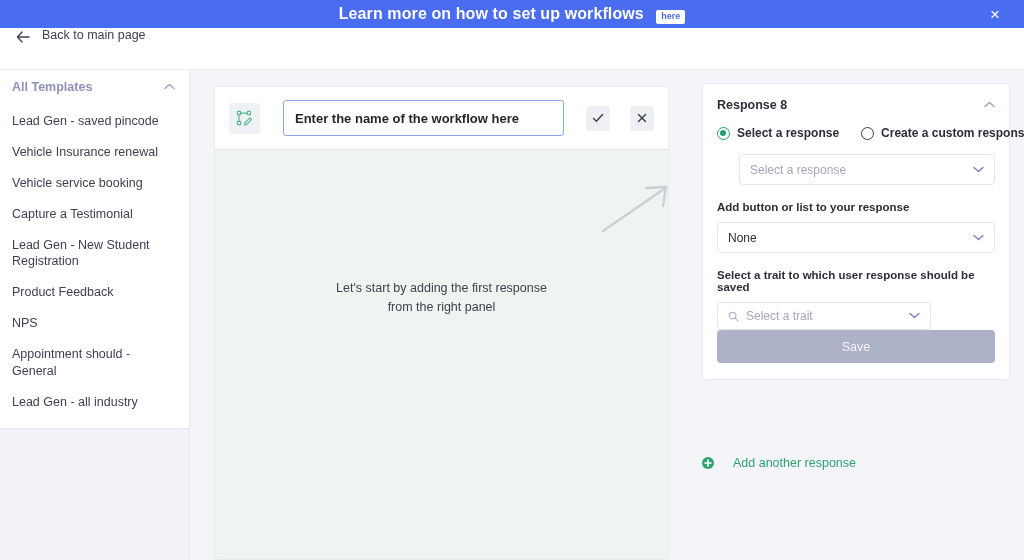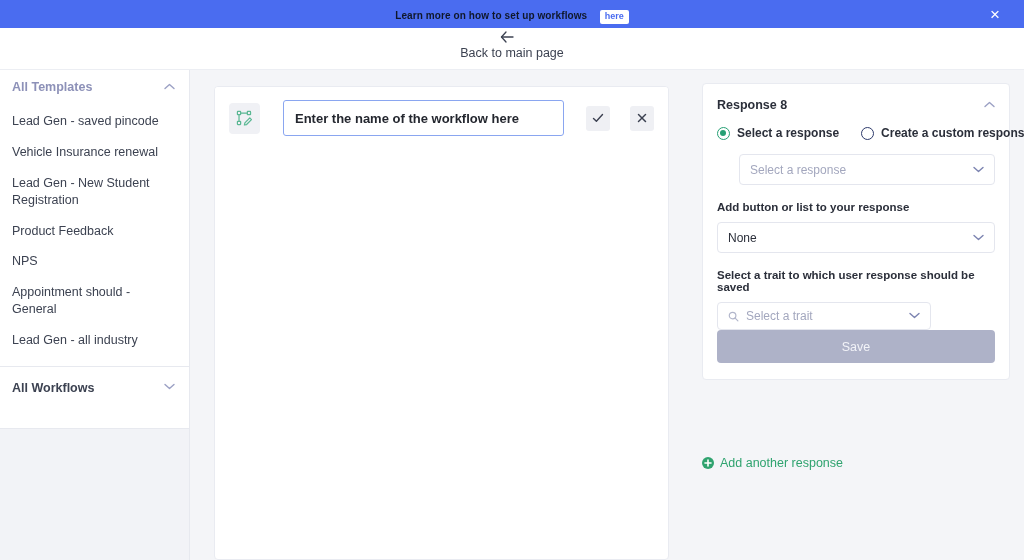--- a/index.html
+++ b/index.html
@@ -25,22 +25,22 @@
     position: absolute;
     top: 0; left: 0;
     width: 1024px;
     height: 28px;
     background: #4a6cf0;
     display: flex;
     align-items: center;
     justify-content: center;
   }
   .promo-text {
-    color: #0f172a;
-    font-size: 10px;
+    color: #ffffff;
+    font-size: 16px;
     font-weight: bold;
     letter-spacing: .1px;
   }
   .promo-here {
     margin-left: 8px;
     background: #ffffff;
     color: #4a6cf0;
     font-size: 9px;
     font-weight: bold;
     padding: 2px 5px 3px;
@@ -65,23 +65,23 @@
   }
 
   
   .back-bar {
     position: absolute;
     top: 28px; left: 0;
     width: 1024px;
     height: 42px;
     background: #ffffff;
     display: flex;
-    align-items: center;
+    align-items: flex-start;
+    padding-left: 14px;
     border-bottom: 1px solid #eceef3;
-    flex-direction: column;
   }
   .back-arrow {
     width: 18px; height: 18px;
     display: flex; align-items: center; justify-content: center;
     color: #3c4251;
     margin-right: 10px;
     cursor: pointer;
   }
   .back-label {
     font-size: 12.5px;
@@ -350,20 +350,21 @@
     font-size: 12.5px;
     font-family: "Liberation Sans", sans-serif;
     cursor: pointer;
   }
   .add-response {
     position: absolute;
     top: 386px; left: 14px;
     display: flex;
     align-items: center;
     cursor: pointer;
+    gap: 13px;
   }
   .add-response .plus-icon {
     margin-right: 6px;
     display: flex; align-items: center;
     color: #2fa36f;
   }
   .add-response .txt {
     font-size: 12.5px;
     color: #2fa36f;
   }
@@ -398,20 +399,22 @@
       <span class="chev">
         <svg width="11" height="7" viewBox="0 0 11 7" fill="none" stroke="#9ba0c4" stroke-width="1.4" stroke-linecap="round" stroke-linejoin="round">
           <polyline points="1,5.5 5.5,1.5 10,5.5"></polyline>
         </svg>
       </span>
     </div>
 
     <div class="tpl-list">
       <div class="tpl-item">Lead Gen - saved pincode</div>
       <div class="tpl-item">Vehicle Insurance renewal</div>
+      <div class="tpl-item">Vehicle service booking</div>
+      <div class="tpl-item">Capture a Testimonial</div>
       <div class="tpl-item">Lead Gen - New Student Registration</div>
       <div class="tpl-item">Product Feedback</div>
       <div class="tpl-item">NPS</div>
       <div class="tpl-item">Appointment should - General</div>
       <div class="tpl-item">Lead Gen - all industry</div>
     </div>
 
     <div class="sidebar-divider"></div>
 
     <div class="sidebar-section-head workflows">
@@ -448,20 +451,30 @@
           </svg>
         </span>
         <span class="wf-btn">
           <svg width="10" height="10" viewBox="0 0 10 10" fill="none" stroke="#3b4050" stroke-width="1.5" stroke-linecap="round">
             <line x1="1.5" y1="1.5" x2="8.5" y2="8.5"></line>
             <line x1="8.5" y1="1.5" x2="1.5" y2="8.5"></line>
           </svg>
         </span>
       </div>
 
+      <div class="canvas">
+        <svg class="canvas-arrow" viewBox="0 0 72 52" fill="none" stroke="#ccced9" stroke-width="2.4" stroke-linecap="round" stroke-linejoin="round">
+          <line x1="3" y1="48" x2="64" y2="6"></line>
+          <polyline points="46,5 66,4 63,23"></polyline>
+        </svg>
+        <div class="canvas-hint">
+          <div>Let's start by adding the first response</div>
+          <div>from the right panel</div>
+        </div>
+      </div>
 
     </div>
   </div>
 
   <div class="right-pane">
 
     <div class="response-card">
 
       <div class="response-head">
         <span class="response-title">Response 8</span>

